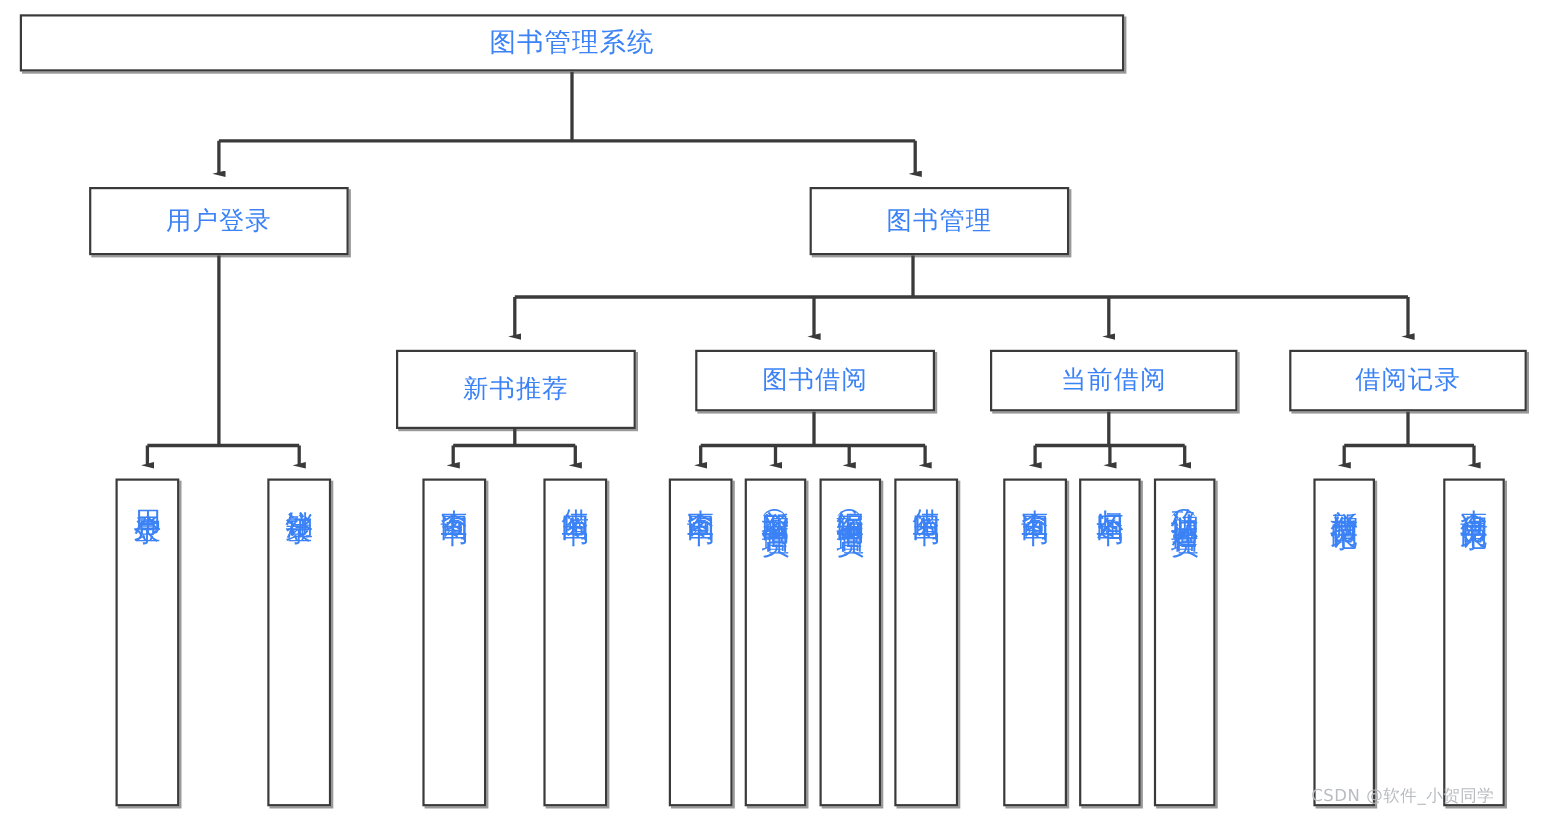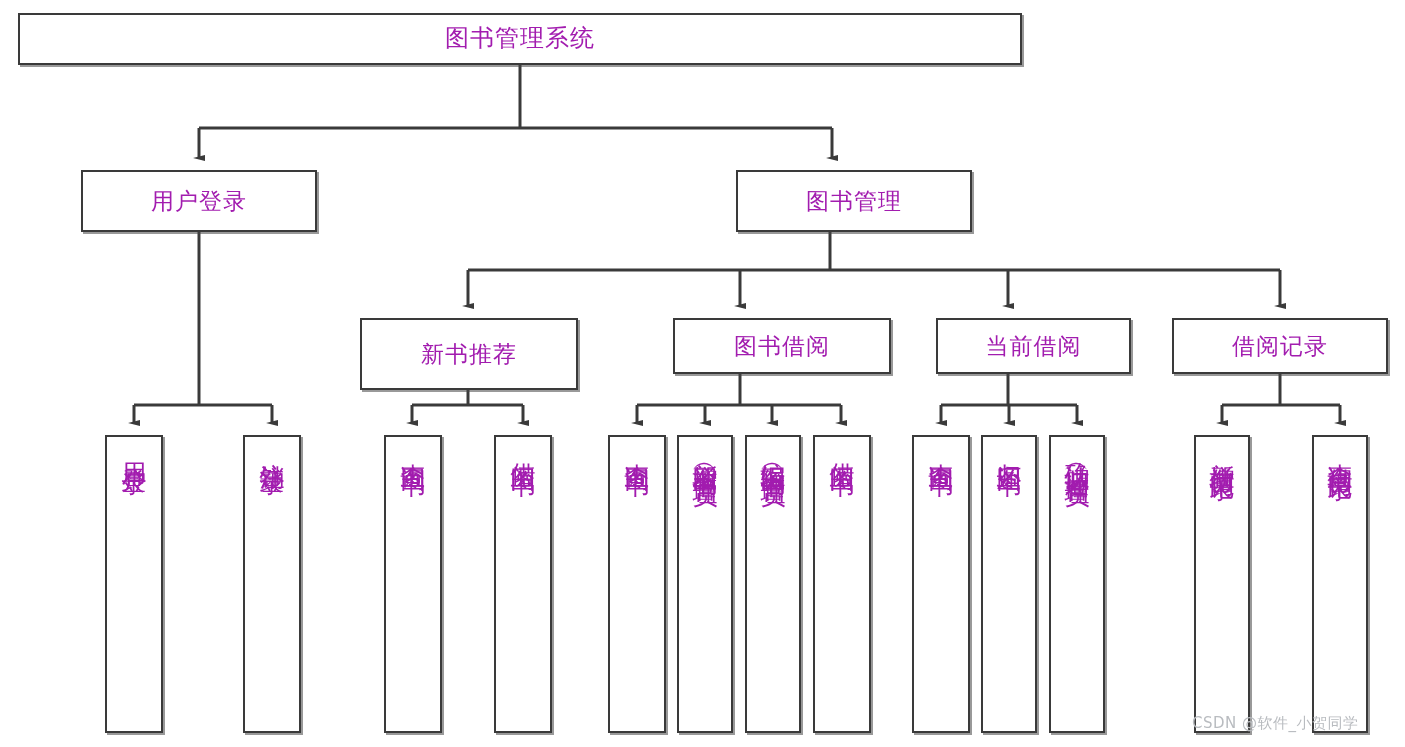--- a/index.html
+++ b/index.html
@@ -32,21 +32,21 @@
     border: 2px solid #3a3a3a;
     display: flex;
     align-items: center;
     justify-content: center;
     text-align: center;
     color: #4a4a4a;
     box-shadow: 2px 2px 0 rgba(70,70,70,0.55);
   }
   .node .label {
     display: block;
-    color: #a21caf;
+    color: #3b82f6;
     line-height: 1.05;
   }
   
   .h-node .label {
     font-size: 23px;
     letter-spacing: 1px;
   }
   .root .label {
     font-size: 24px;
   }
@@ -133,24 +133,24 @@
   <div class="node h-node" style="left:81px; top:170px; width:236px; height:62px;">
     <span class="label">用户登录</span>
   </div>
   <div class="node h-node" style="left:712px; top:170px; width:236px; height:62px;margin-left:24px;">
     <span class="label">图书管理</span>
   </div>
 
   <div class="node h-node" style="left:360px; top:318px; width:218px; height:72px;">
     <span class="label">新书推荐</span>
   </div>
-  <div class="node h-node" style="left:632px; top:318px; width:218px; height:56px;margin-left:41px;">
+  <div class="node h-node" style="left:632px; top:318px; width:218px; height:56px;">
     <span class="label">图书借阅</span>
   </div>
-  <div class="node h-node" style="left:936px; top:318px; width:195px; height:56px;">
+  <div class="node h-node" style="left:900px; top:318px; width:225px; height:56px;">
     <span class="label">当前借阅</span>
   </div>
   <div class="node h-node" style="left:1172px; top:318px; width:216px; height:56px;">
     <span class="label">借阅记录</span>
   </div>
 
   <div class="node v-node" style="left:105px; top:435px; width:58px; height:298px;">
     <span class="label">用户登录</span>
   </div>
   <div class="node v-node" style="left:243px; top:435px; width:58px; height:298px;">

